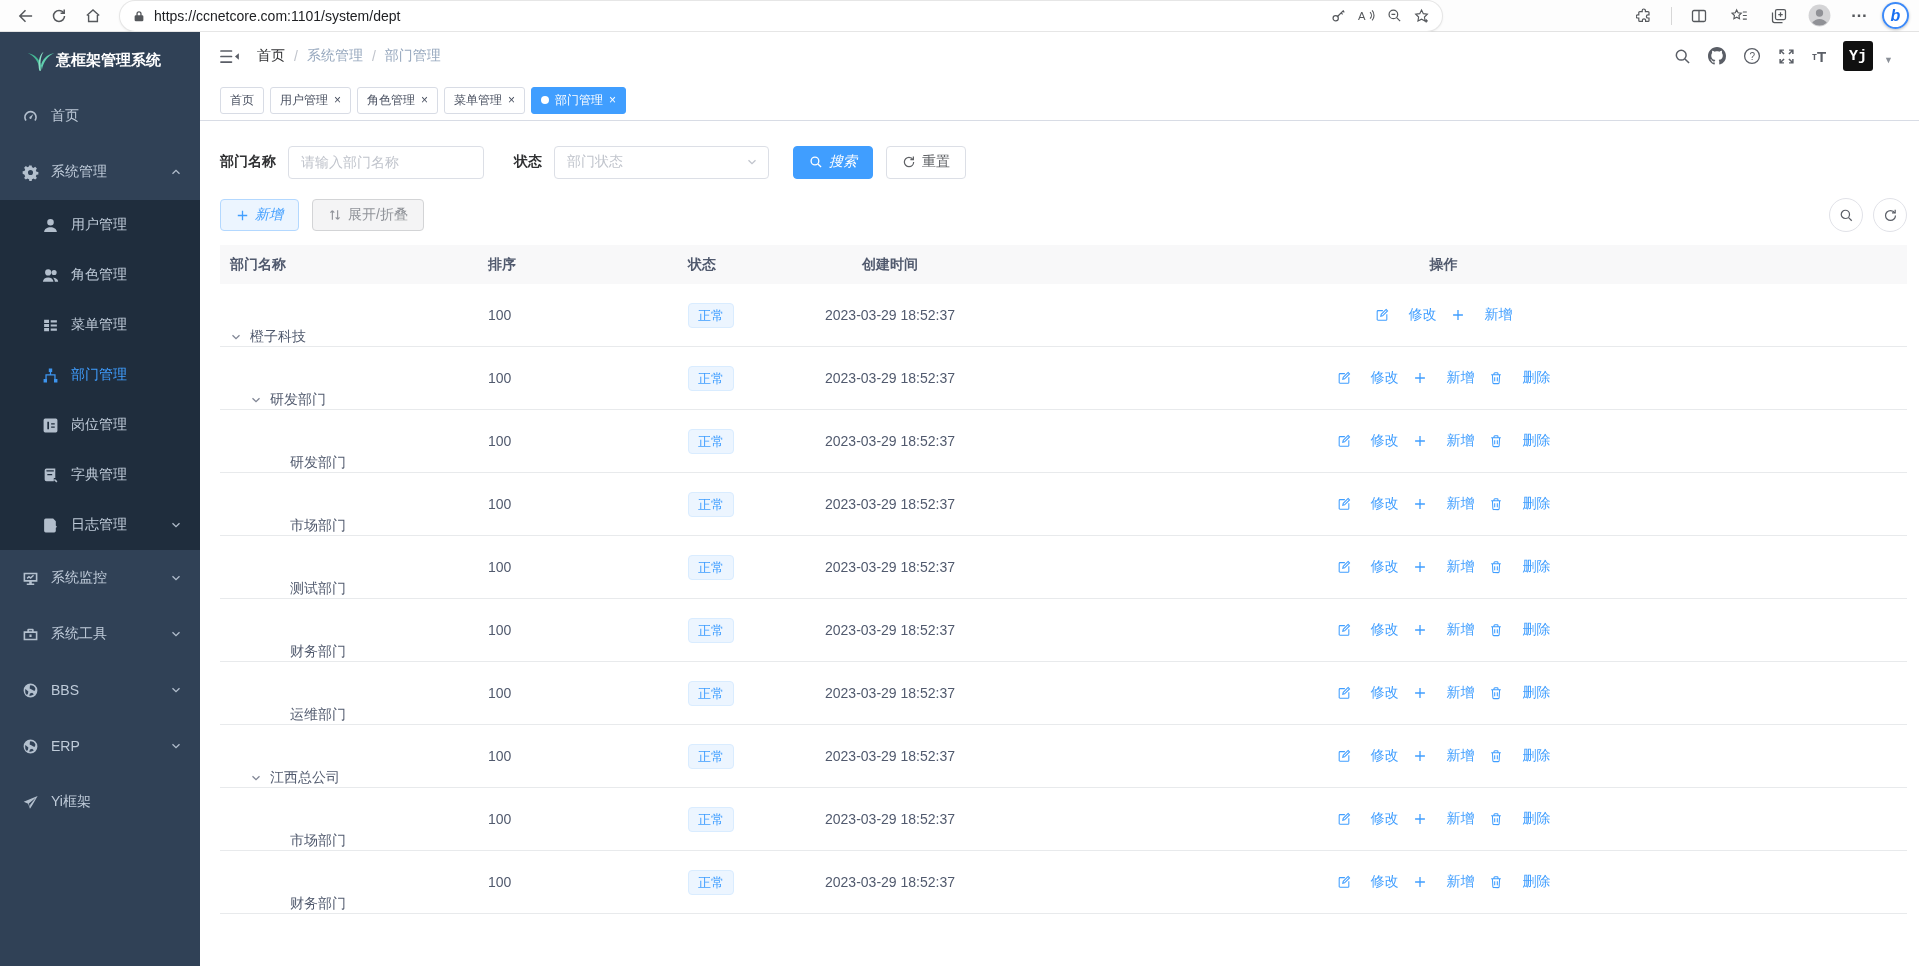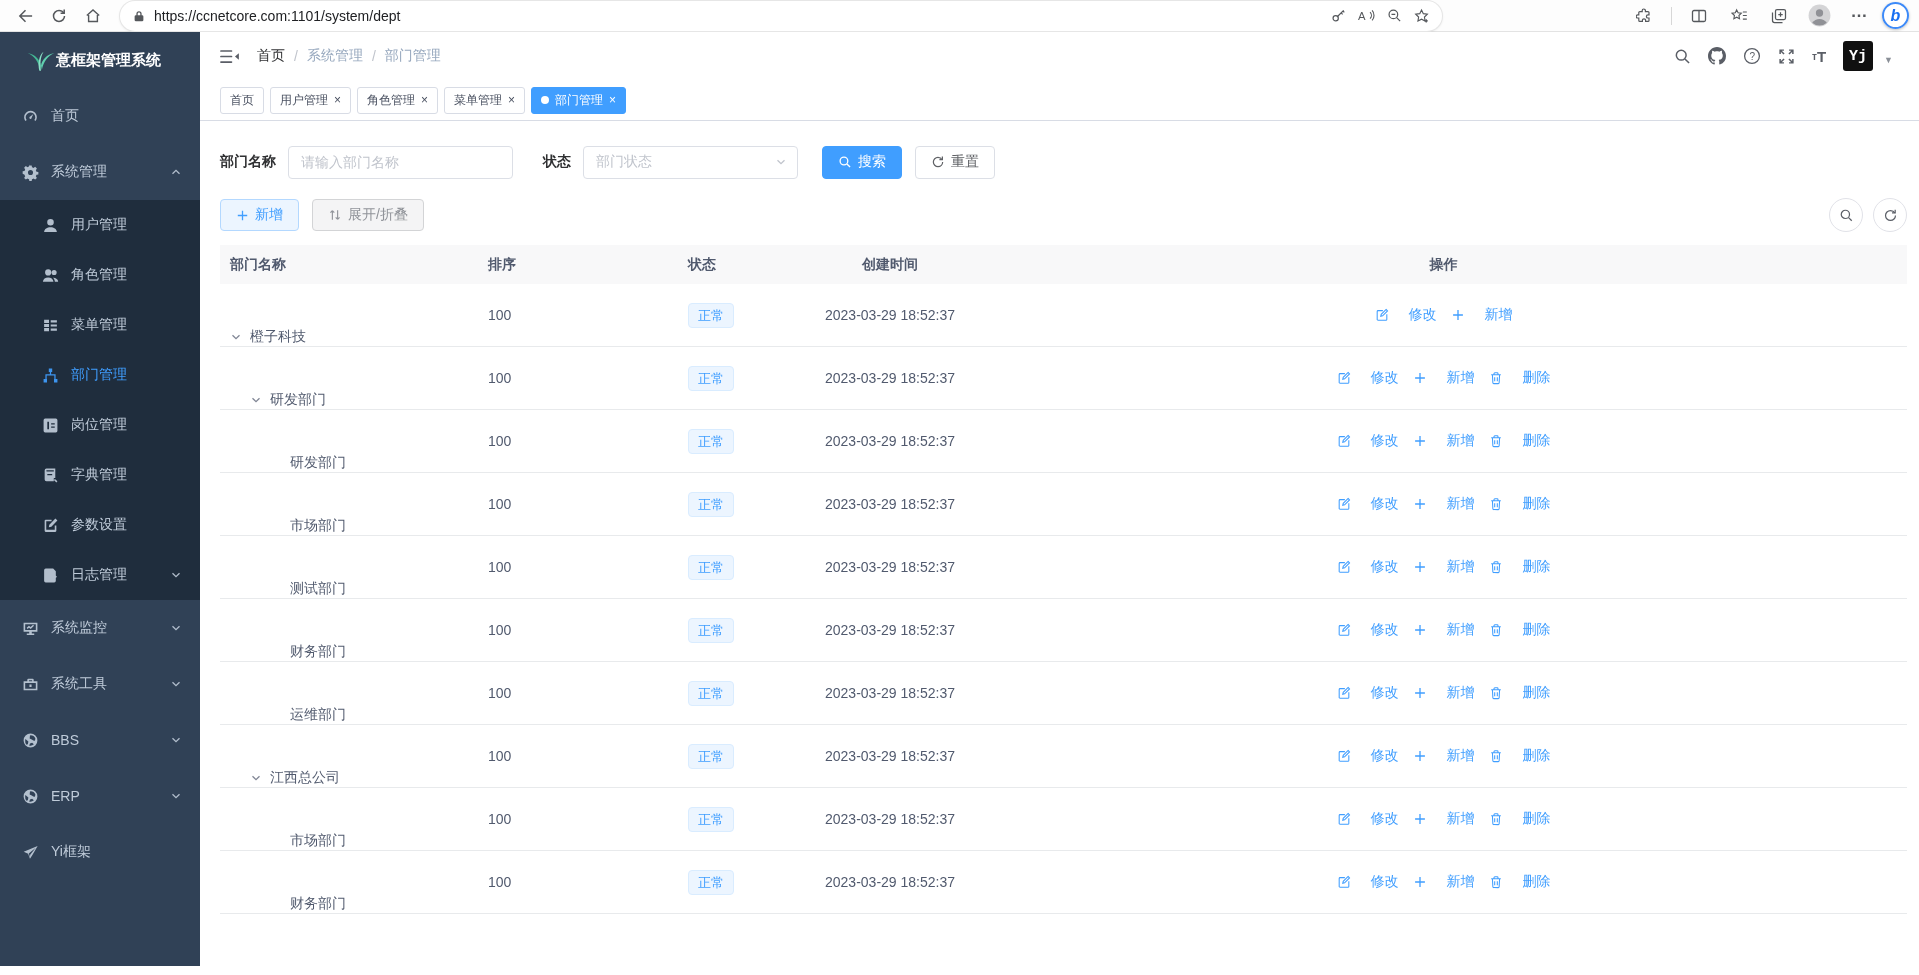--- a/index.html
+++ b/index.html
@@ -63,36 +63,36 @@
     border:1px solid #d8dce5; border-radius:3px; background:#fff; color:#495060;
     font-size:12px; cursor:pointer; white-space:nowrap; }
   .tab.active { background:#409eff; border-color:#409eff; color:#fff; }
   .tab .dot { width:8px; height:8px; border-radius:50%; background:#fff; }
   .tab .tab-close { font-size:12px; line-height:1; cursor:pointer; }
 
   
   .content { padding:14px 12px 0 20px; }
   .filter-row { display:flex; align-items:center; height:54px; }
   .f-label { font-size:14px; font-weight:bold; color:#303133; margin-right:12px; white-space:nowrap; }
-  .f-input { width:225px; height:33px; border:1px solid #dcdfe6; border-radius:4px;
+  .f-input { width:196px; height:33px; border:1px solid #dcdfe6; border-radius:4px;
     padding:1px 12px; font-size:14px; color:#606266; outline:none;
     font-family:"Liberation Sans","DejaVu Sans",sans-serif; }
   .f-input::placeholder { color:#c0c4cc; }
   .f-select { width:215px; height:33px; border:1px solid #dcdfe6; border-radius:4px;
     display:flex; align-items:center; justify-content:space-between; padding:0 10px 0 12px;
     font-size:14px; color:#c0c4cc; cursor:pointer; margin-right:24px; }
   .gap28 { width:30px; }
   .btn { height:33px; border-radius:4px; border:1px solid transparent; font-size:14px;
     display:inline-flex; align-items:center; gap:6px; padding:0 15px; cursor:pointer;
     font-family:inherit; white-space:nowrap; }
   .btn-primary { background:#409eff; border-color:#409eff; color:#fff; }
   .btn-plain { background:#fff; border-color:#dcdfe6; color:#606266; }
   .btn-add { background:#ecf5ff; border-color:#b3d8ff; color:#409eff; height:32px; }
   .btn-expand { background:#f4f4f5; border-color:#d3d4d6; color:#909399; height:32px; }
-  .mr12 { margin-right:13px; }
+  .mr12 { margin-right:13px;font-style:italic; }
   .toolbar-row { display:flex; align-items:center; height:44px; margin-top:4px; }
   .tool-circles { margin-left:auto; display:flex; gap:10px; }
   .circle-btn { width:34px; height:34px; border-radius:50%; border:1px solid #e1e2e8; background:#fff;
     display:flex; align-items:center; justify-content:center; color:#5a5e66; cursor:pointer; }
 
   
   table.grid { width:100%; border-collapse:collapse; margin-top:8px; font-size:14px; table-layout:fixed; }
   .grid th { background:#f8f8f9; height:39px; font-weight:bold; color:#515a6e; text-align:left;
     padding:0 10px; font-size:14px; }
   .grid th.c, .grid td.c { text-align:center; }
@@ -281,29 +281,20 @@
     <span class="mi-label">岗位管理</span>
     <span class="mi-chevron"></span>
   </div>
         <div class="menu-item sub">
     <span class="mi-icon">
             <svg viewBox="0 0 16 16" fill="currentColor">
               <path d="M4.2 1.5h8.3v8.9h-1.4V3H4.6a.6.6 0 0 0 0 1.2h6.5v9.3H4.2A1.7 1.7 0 0 1 2.5 11.8V3.2a1.7 1.7 0 0 1 1.7-1.7zM5 6.6v1.2h4.6V6.6H5zm7.2 4.6l2.3 2.3-1 1-2.3-2.3 1-1z"></path>
             </svg>
           </span>
     <span class="mi-label">字典管理</span>
-    <span class="mi-chevron"></span>
-  </div>
-        <div class="menu-item sub">
-    <span class="mi-icon">
-            <svg viewBox="0 0 16 16" fill="currentColor">
-              <path d="M2.5 3.5a1 1 0 0 1 1-1H9V4H4v8h8V8h1.5v5a1 1 0 0 1-1 1h-9a1 1 0 0 1-1-1V3.5zM12.6 1.5l1.9 1.9-5.7 5.7-2.4.5.5-2.4 5.7-5.7z"></path>
-            </svg>
-          </span>
-    <span class="mi-label">参数设置</span>
     <span class="mi-chevron"></span>
   </div>
         <div class="menu-item sub">
     <span class="mi-icon">
             <svg viewBox="0 0 16 16" fill="currentColor">
               <path d="M3.5 1.5h7L13 4v9a1.5 1.5 0 0 1-1.5 1.5h-8A1.5 1.5 0 0 1 2 13V3a1.5 1.5 0 0 1 1.5-1.5zM5 6h6v1.2H5V6zm0 3h4v1.2H5V9zm5.5 1.8l2.6-2.6 1 1-2.6 2.6-1.3.3.3-1.3z"></path>
             </svg>
           </span>
     <span class="mi-label">日志管理</span>
     <span class="mi-chevron">

